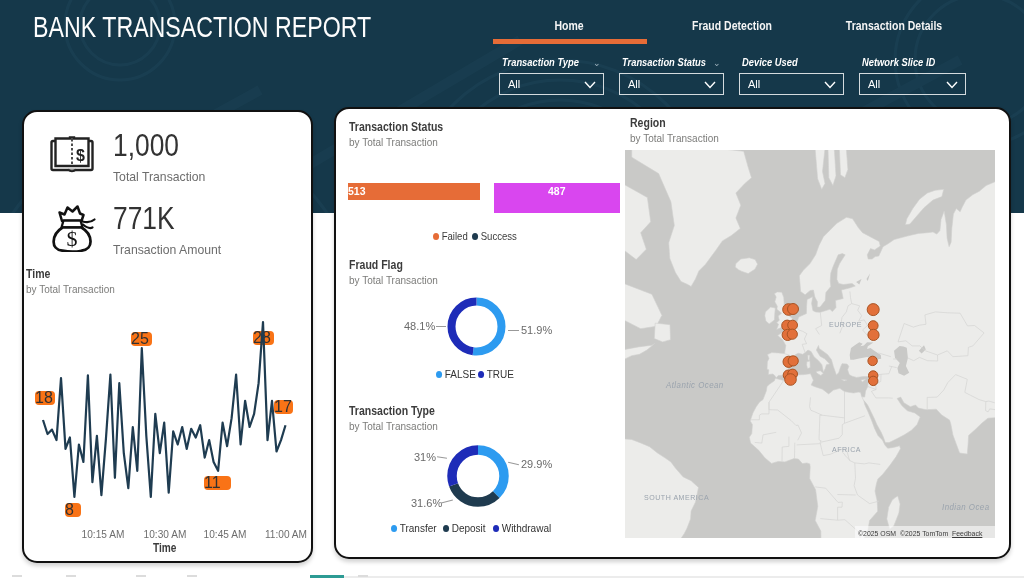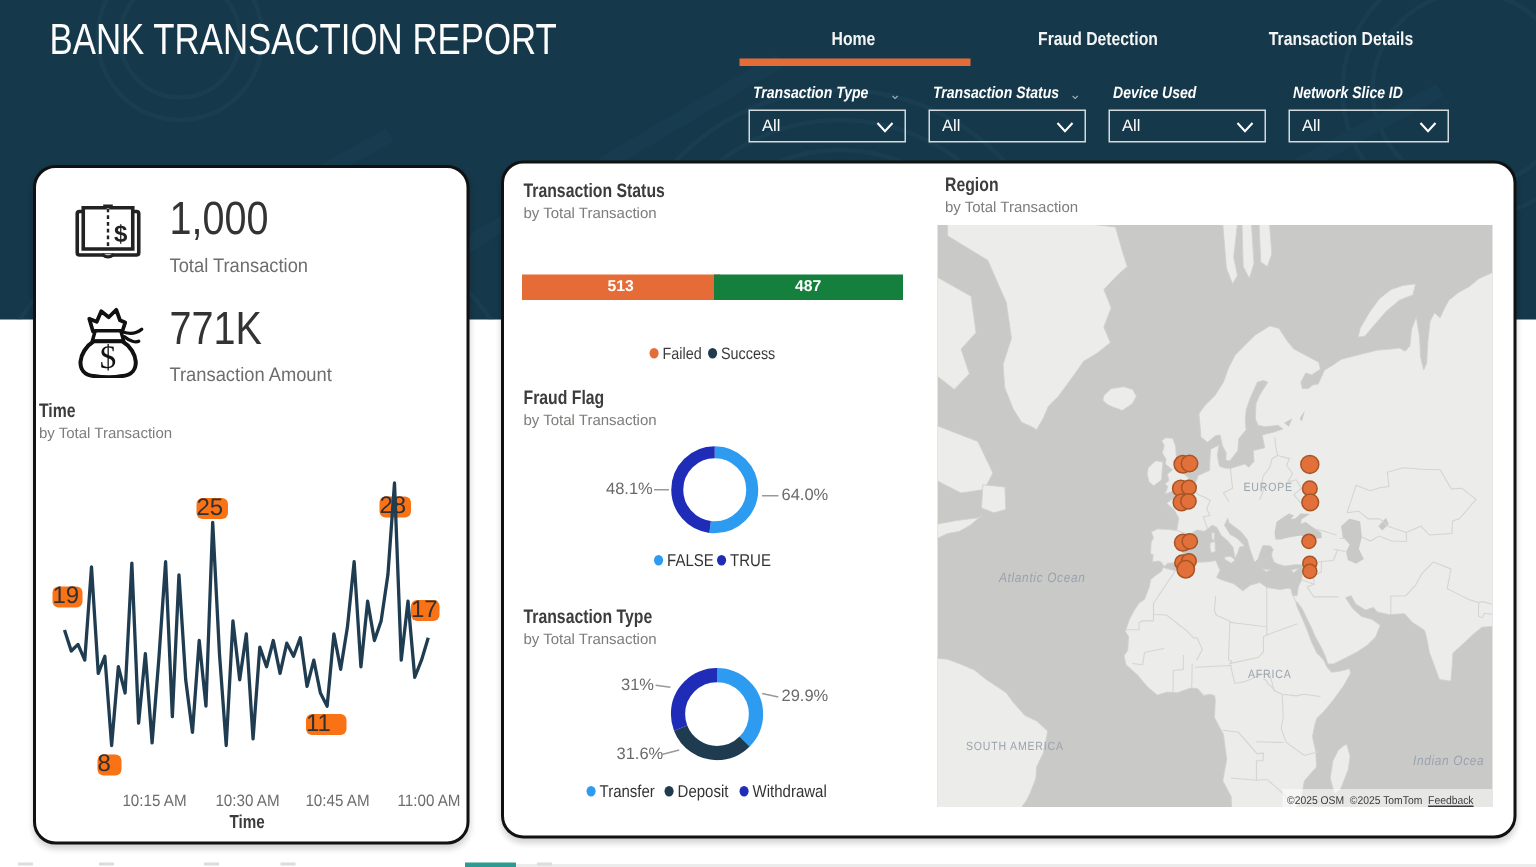--- a/index.html
+++ b/index.html
@@ -97,53 +97,53 @@
 <path d="M13 18 L10.5 9.5 L15.5 11.5 L18.5 4.5 L23.5 8.5 L28.5 3.5 L31 10.5 L34.5 12 L32.5 18 Z" fill="#fff" stroke="#111" stroke-width="2.5" stroke-linejoin="round"></path>
 <path d="M14.5 17.5 L31.5 17.5 L33.5 24.5 L12.5 24.5 Z" fill="#fff" stroke="#111" stroke-width="2.3" stroke-linejoin="round"></path>
 <path d="M33.5 18.5 C38.5 20 42.5 19 45.5 16.5 M34 21.5 C37.5 24.5 41.5 25.5 43.5 24.5" fill="none" stroke="#111" stroke-width="2.2" stroke-linecap="round"></path>
 <path d="M13.5 24.5 C3 31 0.5 46.5 13.5 47.7 C19.5 48.7 27.5 48.7 32.5 47.7 C45.5 46.5 43.5 31 32.5 24.5 Z" fill="#fff" stroke="#111" stroke-width="2.7" stroke-linejoin="round"></path>
 <text x="23" y="42.5" font-size="22" fill="#111" text-anchor="middle" font-family="Liberation Serif">$</text>
 </svg>
 <div class="big" style="left:113px;top:201px">771K</div>
 <div class="sub" style="left:113px;top:242px">Transaction Amount</div>
 <div class="ctitle" style="left:26px;top:266px">Time</div>
 <div class="csub" style="left:26px;top:284px">by Total Transaction</div>
-<div class="dlab" style="left:35px;top:391px;width:20px;height:14px">19</div>
+<div class="dlab" style="left:35px;top:391px;width:20px;height:14px">18</div>
 <div class="dlab" style="left:131px;top:332px;width:21px;height:14px">25</div>
 <div class="dlab" style="left:65px;top:503px;width:16px;height:14px">8</div>
 <div class="dlab" style="left:253px;top:331px;width:21px;height:14px">28</div>
 <div class="dlab" style="left:204px;top:476px;width:27px;height:14px">11</div>
 <div class="dlab" style="left:274px;top:400px;width:19px;height:14px">17</div>
 <svg class="abs" style="left:0px;top:300px" width="320" height="230" viewBox="0 300 320 230">
 <polyline points="43.0,420.0 47.5,434.0 52.0,429.6 56.5,440.1 61.0,378.0 65.5,448.9 69.9,437.5 74.4,497.0 78.9,444.5 83.4,462.0 87.9,375.4 92.4,482.1 96.9,435.8 101.4,495.2 105.9,439.2 110.4,374.5 114.9,477.8 119.3,383.2 123.8,453.2 128.3,488.2 132.8,427.0 137.3,470.8 141.8,348.2 146.3,435.8 150.8,497.0 155.3,413.9 159.8,453.2 164.2,422.6 168.7,492.6 173.2,431.4 177.7,444.5 182.2,427.0 186.7,448.9 191.2,428.8 195.7,437.5 200.2,425.2 204.7,457.6 209.2,440.1 213.6,462.0 218.1,470.8 222.6,422.6 227.1,446.2 231.6,418.2 236.1,374.5 240.6,444.5 245.1,400.8 249.6,427.0 254.1,413.9 258.6,383.2 263.0,322.0 267.5,440.1 272.0,400.8 276.5,451.5 281.0,440.1 285.5,425.2" fill="none" stroke="#1f3c51" stroke-width="2.2" stroke-linejoin="round"></polyline>
 </svg>
 <div class="ax" style="left:73px;top:528px">10:15 AM</div>
 <div class="ax" style="left:135px;top:528px">10:30 AM</div>
 <div class="ax" style="left:195px;top:528px">10:45 AM</div>
 <div class="ax" style="left:256px;top:528px">11:00 AM</div>
 <div class="ctitle" style="left:153px;top:541px;font-size:12.5px">Time</div>
 
 <div class="card" style="left:334px;top:106.5px;width:676.5px;height:452px"></div>
 <div class="ctitle" style="left:349px;top:119px">Transaction Status</div>
 <div class="csub" style="left:349px;top:137px">by Total Transaction</div>
-<div class="abs" style="left:348px;top:183px;width:131.5px;height:17px;background:#e66c37;color:#fff;font-size:10.5px;font-weight:bold;text-align:center;line-height:17px">513</div>
-<div class="abs" style="left:476px;top:183px;width:125.5px;height:17px;background:#15803d;color:#fff;font-size:10.5px;font-weight:bold;text-align:center;line-height:17px">487</div>
+<div class="abs" style="left:348px;top:183px;width:131.5px;height:17px;background:#e66c37;color:#fff;font-size:10.5px;font-weight:bold;line-height:17px">513</div>
+<div class="abs" style="left:494px;top:183px;width:125.5px;height:30px;background:#d946ef;color:#fff;font-size:10.5px;font-weight:bold;text-align:center;line-height:17px">487</div>
 <div class="leg" style="left:433px;top:230px"><span class="dot" style="background:#e66c37"></span>Failed</div>
 <div class="leg" style="left:472px;top:230px"><span class="dot" style="background:#1f3b4f"></span>Success</div>
 <div class="ctitle" style="left:349px;top:257px">Fraud Flag</div>
 <div class="csub" style="left:349px;top:275px">by Total Transaction</div>
 <svg class="abs" style="left:447px;top:297px" width="59" height="59" viewBox="0 0 59 59">
 <g transform="rotate(-90 29.5 29.5)">
 <circle cx="29.5" cy="29.5" r="25" fill="none" stroke="#2d9bf0" stroke-width="8" stroke-dasharray="81.52 75.54"></circle>
 <circle cx="29.5" cy="29.5" r="25" fill="none" stroke="#1e2cb8" stroke-width="8" stroke-dasharray="75.54 81.52" stroke-dashoffset="-81.52"></circle>
 </g>
   </svg>
 <div class="pct" style="left:404px;top:320px">48.1%</div>
 <div class="abs" style="left:436px;top:326px;width:10px;height:1px;background:#999"></div>
-<div class="pct" style="left:521px;top:324px">64.0%</div>
+<div class="pct" style="left:521px;top:324px">51.9%</div>
 <div class="abs" style="left:508px;top:330px;width:11px;height:1px;background:#999"></div>
 <div class="leg2" style="left:436px;top:368px"><span class="dot" style="background:#2d9bf0"></span>FALSE</div>
 <div class="leg2" style="left:478px;top:368px"><span class="dot" style="background:#1e2cb8"></span>TRUE</div>
 <div class="ctitle" style="left:349px;top:403px">Transaction Type</div>
 <div class="csub" style="left:349px;top:421px">by Total Transaction</div>
 <svg class="abs" style="left:447px;top:445px" width="62" height="62" viewBox="0 0 62 62">
 <g transform="rotate(-90 31 31)">
 <circle cx="31" cy="31" r="26" fill="none" stroke="#2d9bf0" stroke-width="9.5" stroke-dasharray="61.1 102.3"></circle>
 <circle cx="31" cy="31" r="26" fill="none" stroke="#1f3b4f" stroke-width="9.5" stroke-dasharray="51.6 111.8" stroke-dashoffset="-61.1"></circle>
 <circle cx="31" cy="31" r="26" fill="none" stroke="#1e2cb8" stroke-width="9.5" stroke-dasharray="50.7 112.7" stroke-dashoffset="-112.7"></circle>

